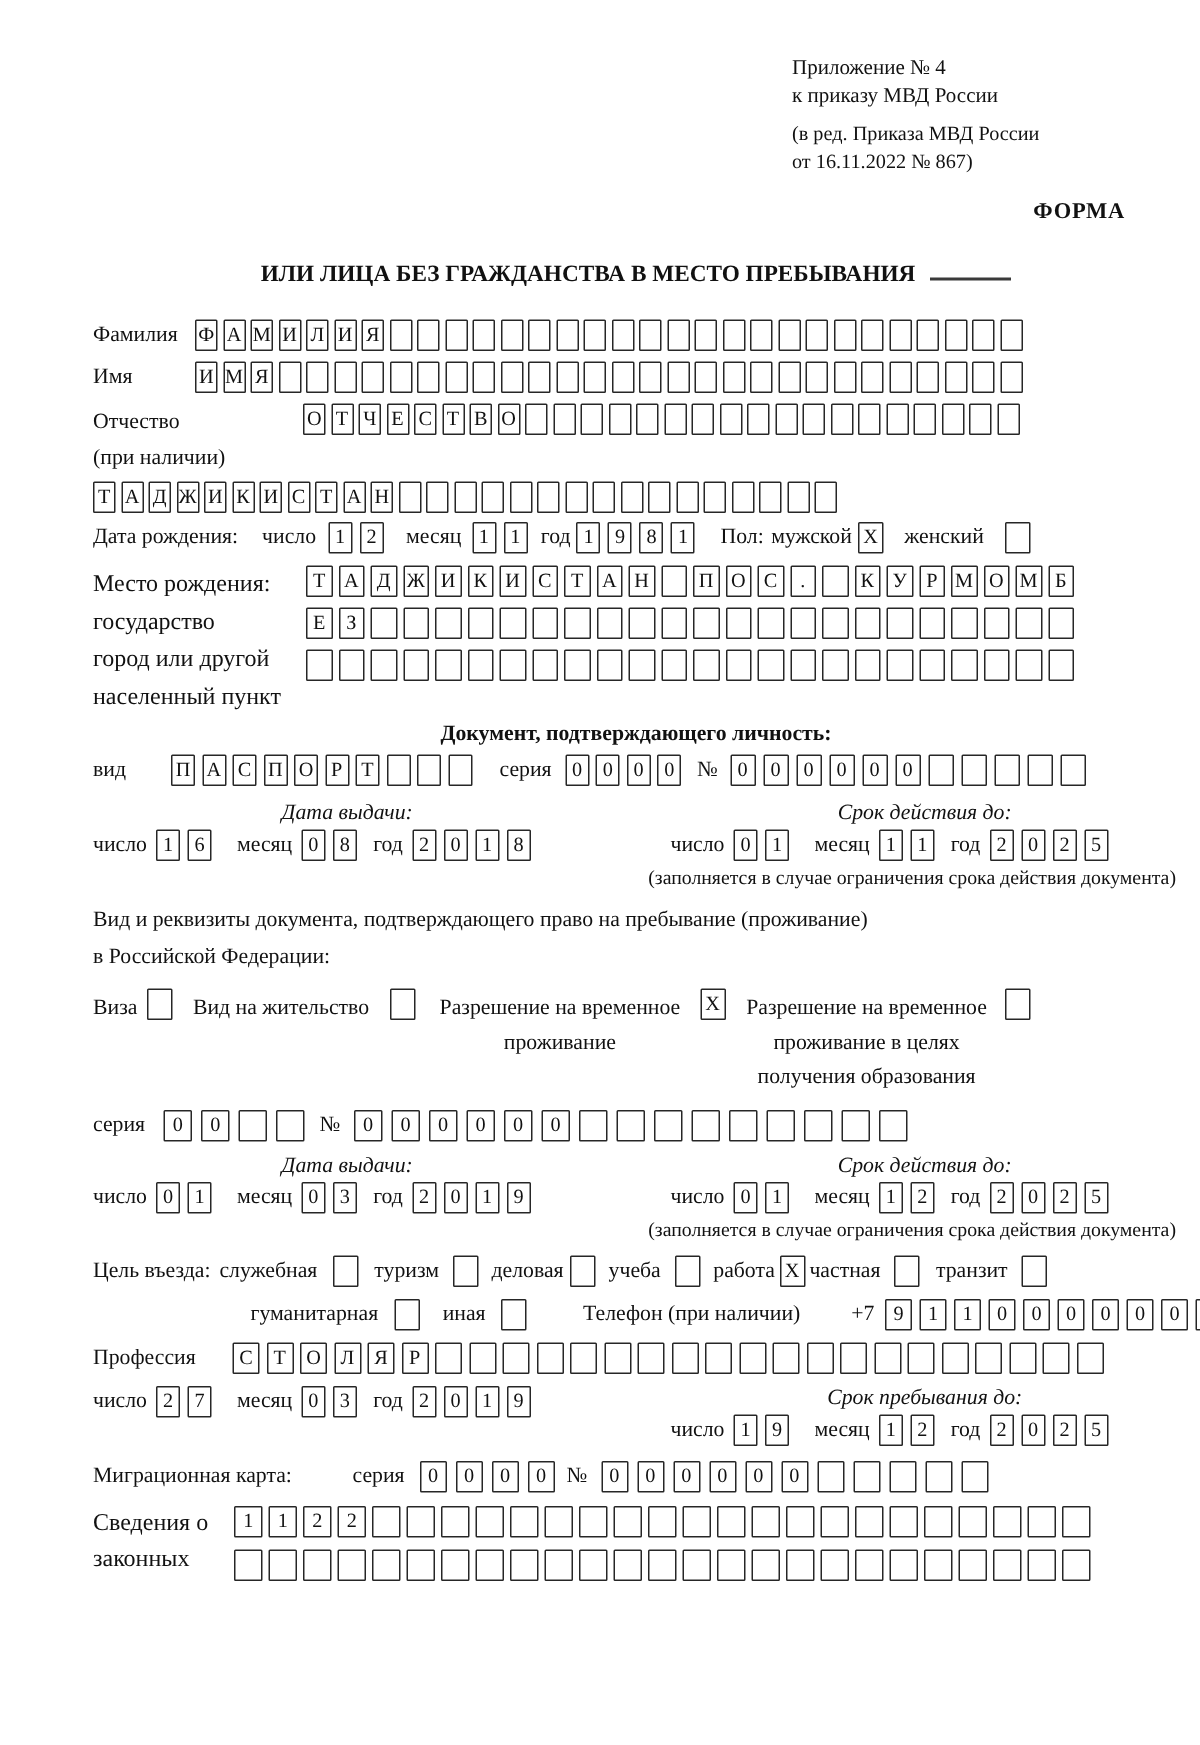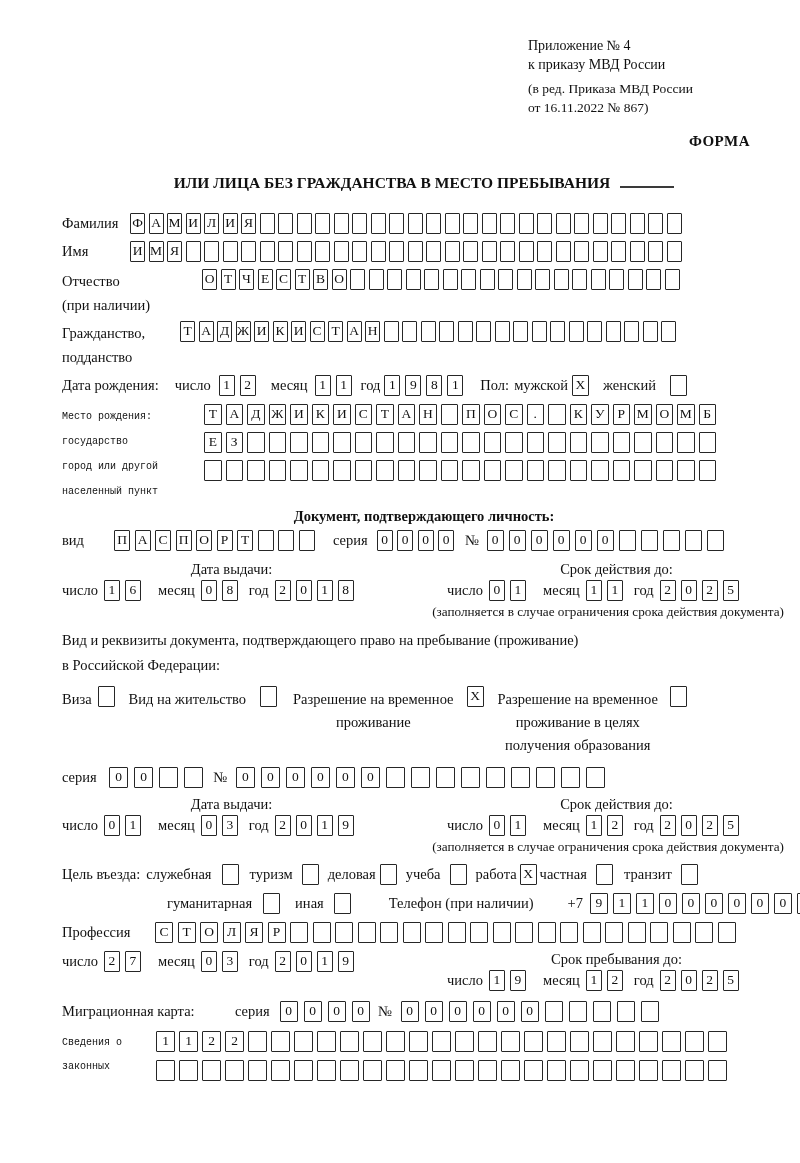--- a/index.html
+++ b/index.html
@@ -17,21 +17,21 @@
   .forma { text-align:right; font-weight:bold; font-size:15px; margin:16px 36px 0 0; letter-spacing:.5px; }
 
   .title { text-align:center; font-weight:bold; font-size:15.5px; line-height:25px; margin-top:20px; }
   .blank-line { display:inline-block; width:54px; border-bottom:2.5px solid #3a3a3a; margin-left:10px; vertical-align:baseline; }
   .sec-heading { font-weight:bold; font-size:14.6px; margin-top:24px; letter-spacing:.2px; }
 
   
   .frow { display:flex; align-items:flex-start; margin-top:7px; }
   .lbl { flex:none; padding-top:2px; }
   .lbl-stack { flex:none; line-height:24px; }
-  .lbl-multi { flex:none; line-height:24px; font-size:10px;font-family:Liberation Mono, monospace; }
+  .lbl-multi { flex:none; line-height:24px; font-size:16px; }
 
   
   .box-row { display:inline-flex; flex-wrap:nowrap; flex:none; }
   .cell {
     display:inline-block; flex:none;
     width:var(--w,15px); height:21px;
     border:1.6px solid #262626; border-radius:1px;
     margin-right:var(--g,3.5px);
     text-align:center; font-size:13.5px; line-height:18px; color:#111;
   }
@@ -39,21 +39,21 @@
   .cb { width:17px; height:21px; margin-right:0; }
 
   .dlbl { flex:none; padding-top:2px; }
   .dgroup { display:flex; align-items:flex-start; }
   .dgroup .dlbl { margin-right:6px; }
 
   
   .two-col { display:flex; margin-top:10px; }
   .col-l { width:345px; }
   .col-r { width:345px; margin-left:46px; }
-  .dp-head { text-align:center; margin-bottom:2px; }
+  .dp-head { text-align:center; margin-bottom:2px;font-style:italic; }
   .note-r { text-align:right; font-size:13.2px; margin-top:3px; margin-right:2px; }
 
   
   .rtypes { display:flex; align-items:flex-start; margin-top:8px; }
   .ropt { display:flex; align-items:flex-start; }
   .rlbl { padding-top:2px; line-height:23px; }
   .rlbl.center { text-align:center; }
 
   
   .opt { display:inline-flex; align-items:flex-start; }
@@ -183,24 +183,20 @@
         <span class="cell"></span>
         <span class="cell"></span>
         <span class="cell"></span>
         <span class="cell"></span>
         <span class="cell"></span>
         <span class="cell"></span>
       </span>
   </div>
 
   <div class="frow" style="margin-top:4px">
-    <span class="lbl-stack" style="width:118px">
-      <span>Гражданство,</span><br>
-      <span>подданство</span>
-    </span>
     <span class="box-row">
         <span class="cell">Т</span>
         <span class="cell">А</span>
         <span class="cell">Д</span>
         <span class="cell">Ж</span>
         <span class="cell">И</span>
         <span class="cell">К</span>
         <span class="cell">И</span>
         <span class="cell">С</span>
         <span class="cell">Т</span>

